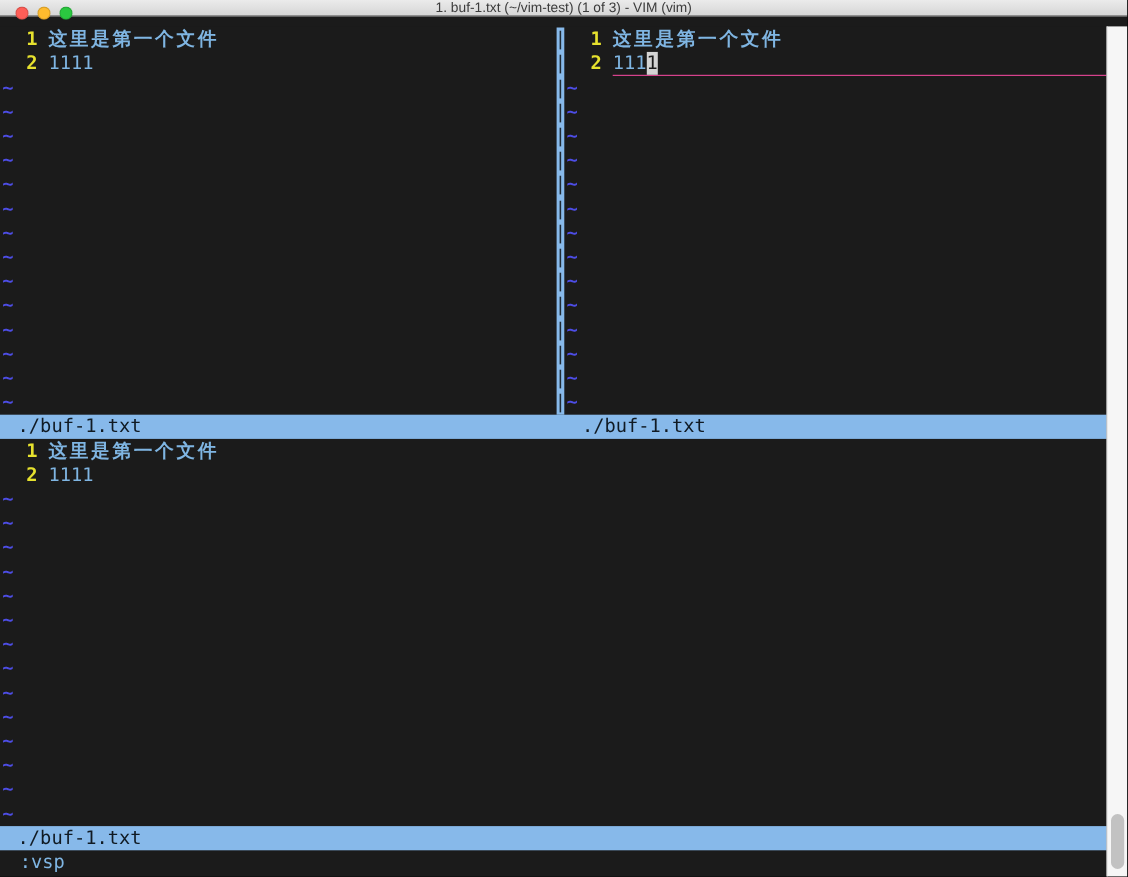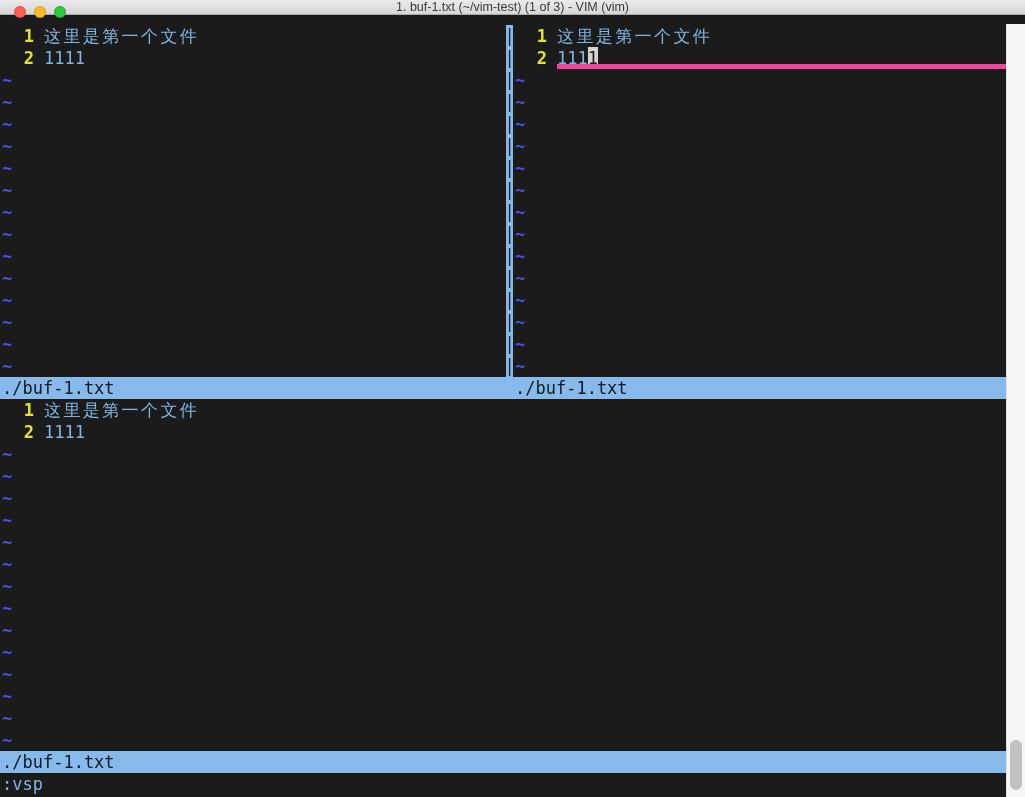--- a/index.html
+++ b/index.html
@@ -39,43 +39,43 @@
   .vsep      { position: absolute; top: 1px; left: 506px; width: 7px; height: 352px;
                background: #87b9ea; }
   .vsep .row { display: flex; justify-content: center; overflow: visible; }
   .vsep .pipe { color: #1f2a33; }
   .pane-tr   { position: absolute; top: 1px; left: 513px; width: 493px; }
   .pane-bot  { position: absolute; top: 375px; left: 0;   width: 1006px; }
 
   .ln   { display: inline-block; width: 32px; text-align: right;
           color: #e6e12e; margin-right: 10px; font-weight: bold; }
   .txt  { color: #7fb5e2; }
-  .cjk  { letter-spacing: 2.4px; }
+  .cjk  { letter-spacing: 2.4px; font-weight: bold; }
   .tilde { color: #4d4de4; padding-left: 2px; font-weight: bold; }
   .pane-row { padding-left: 2px; }
 
   
   .crow  { display: flex; padding-left: 2px; }
   .crow .ln { flex: 0 0 32px; }
-  .cline { flex: 1; display: flex; border-bottom: 5px solid #ec4899; height: 22px; }
+  .cline { flex: 1; display: flex; border-bottom: 1px solid #ec4899; height: 22px; }
   .cursor-block { background: #d4d4d4; color: #1b1b1b; }
   .fill { flex: 1; }
 
   
   .statusbar {
     position: absolute; left: 0; width: 1006px; height: 22px;
     background: #87b9ea; color: #101a23; display: flex; font-weight: 500;
   }
   .statusbar.sb1 { top: 353px; }
   .statusbar.sb2 { top: 727px; }
-  .status-text { display: inline-block; padding-left: 2px; line-height: 22px; }
+  .status-text { display: inline-block; padding-left: 16px; line-height: 22px; }
   .status-text.left-half { width: 513px; }
 
   .cmdline { position: absolute; top: 749px; left: 0; width: 1006px; height: 22px;
-             color: #7fb5e2; padding-left: 2px; line-height: 22px; }
+             color: #7fb5e2; padding-left: 18px; line-height: 22px; }
 
   
   .scrollbar {
     position: absolute; top: 24px; right: 0; width: 19px; height: 773px;
     background: #f6f6f6; border-left: 1px solid #e2e2e2;
   }
   .scroll-thumb {
     position: absolute; left: 3px; top: 716px; width: 12px; height: 50px;
     background: #c2c2c2; border-radius: 6px;
   }

